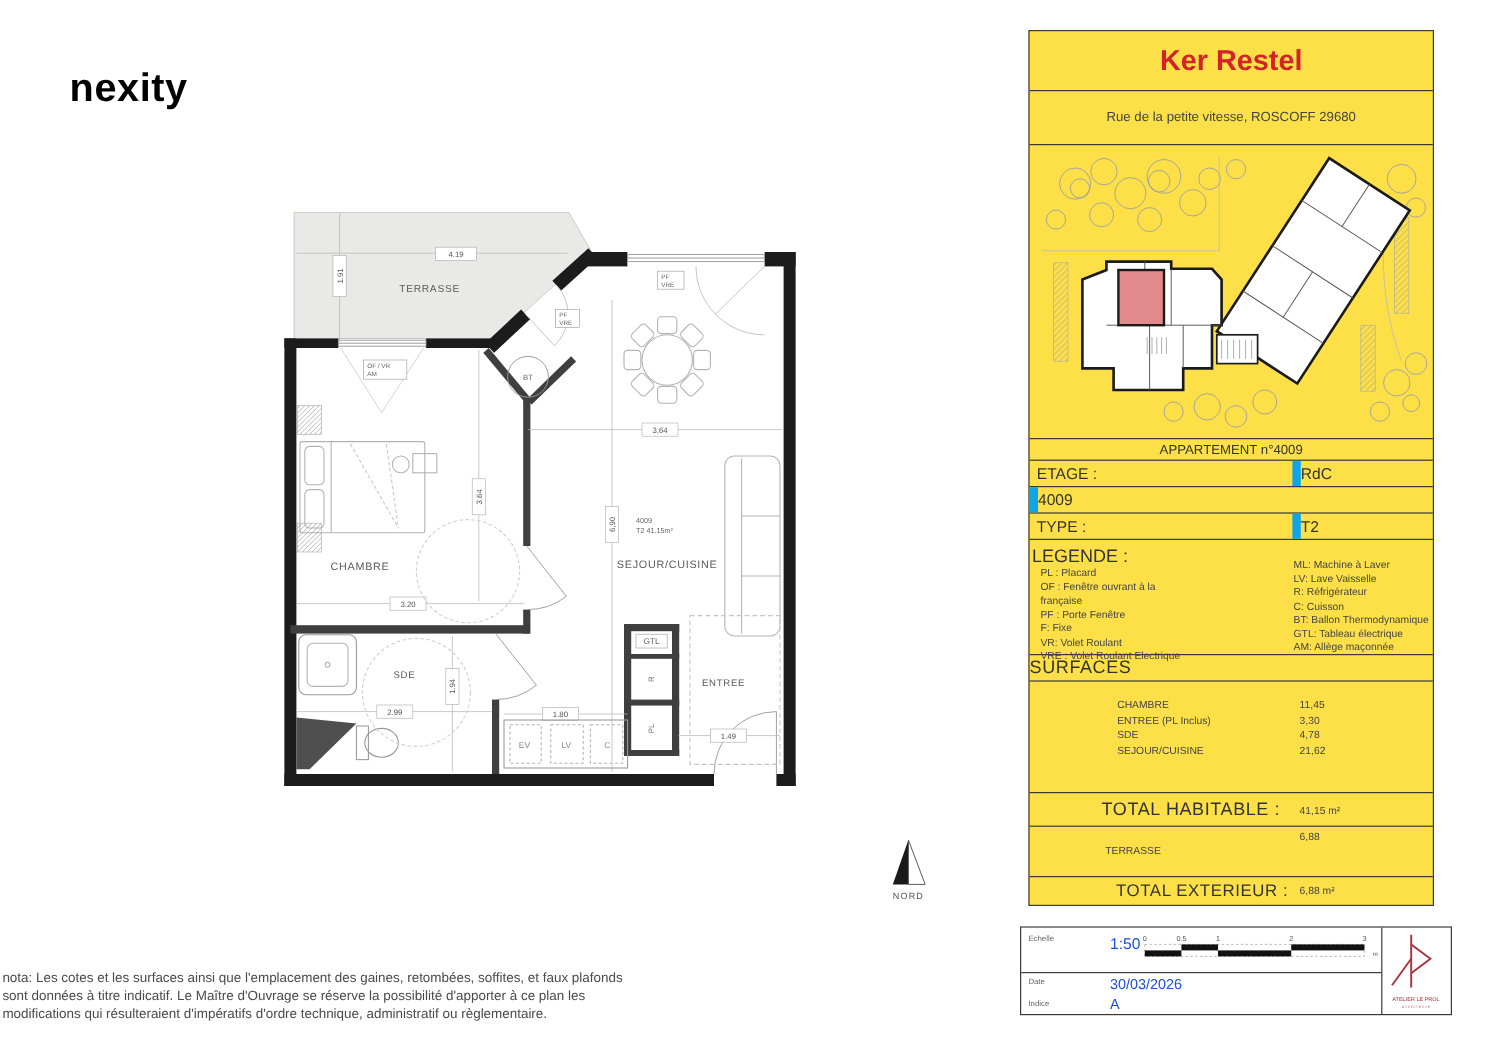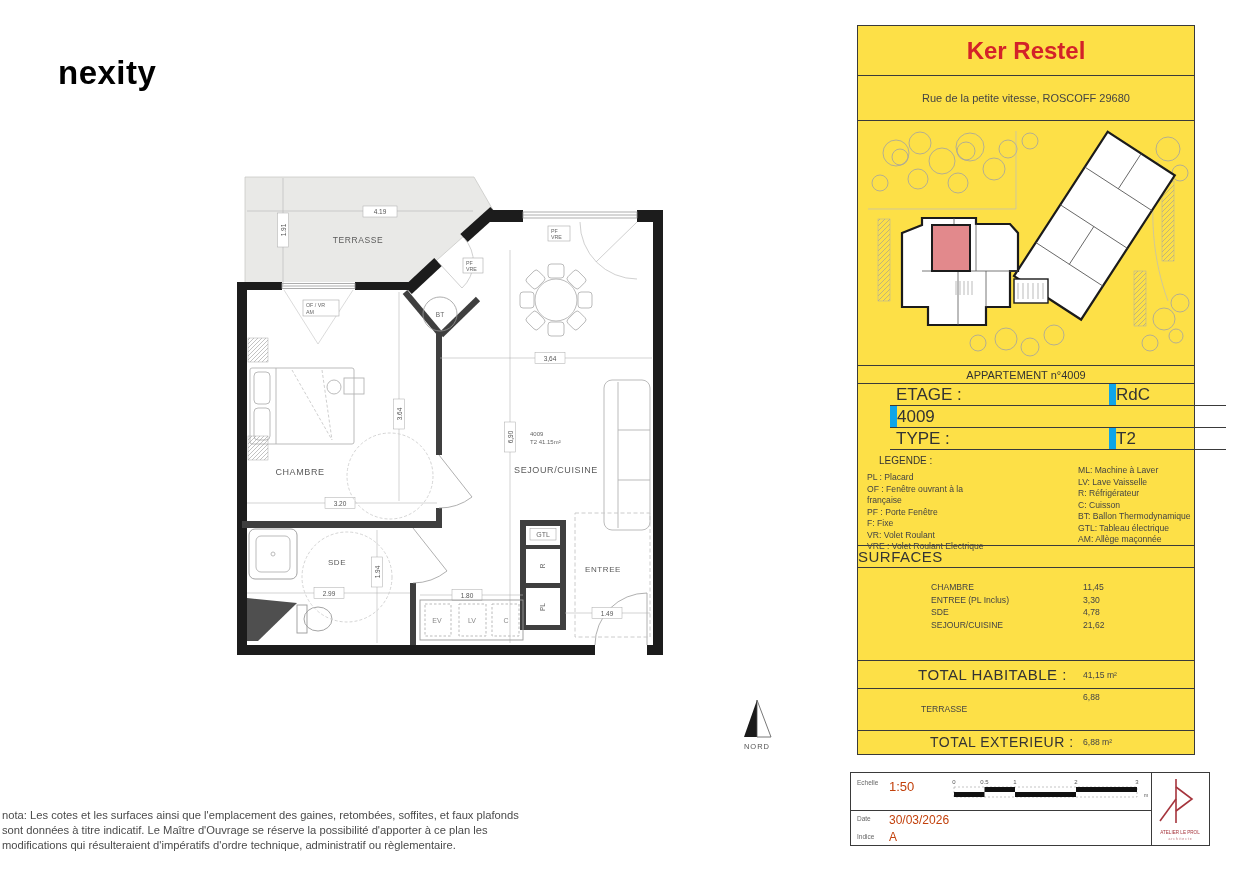--- a/index.html
+++ b/index.html
@@ -13,25 +13,25 @@
             letter-spacing:.5px; }
 
   
   .panel { left:857px; top:25px; width:338px; height:730px; border:1px solid #3a3a3a; background:#fde047; }
   .sec { position:relative; width:100%; border-bottom:1px solid #3a3a3a; }
   .sec:last-child { border-bottom:none; }
   .t-title   { height:50px; line-height:50px; text-align:center; font-size:24px; font-weight:bold; color:#d32229; }
   .t-address { height:45px; line-height:45px; text-align:center; font-size:11px; color:#444; }
   .t-siteplan{ height:245px; }
   .t-caption { height:18px; line-height:18px; text-align:center; font-size:11px; color:#333; }
-  .irow { height:22px; display:flex; font-size:17px; color:#333;margin-left:32px; }
+  .irow { height:22px; display:flex; font-size:13px; color:#333; }
   .irow .lbl { flex:1; padding-left:6px; line-height:21px; }
   .irow .val { width:117px; border-left:7px solid #0ea5e9; text-align:left; line-height:21px; }
   .t-legend  { height:96px; font-size:8.6px; color:#444; }
-  .t-legend .head { position:absolute; left:21px; top:5px; font-size:10px; color:#333; }
+  .t-legend .head { position:absolute; left:2px; top:5px; font-size:15px; color:#333; }
   .t-legend .lcol { position:absolute; left:9px; top:22px; width:122px; line-height:11.5px; }
   .t-legend .rcol { position:absolute; left:220px; top:15px; width:114px; line-height:11.5px; white-space:nowrap; }
   .t-legend .lg-item { display:block; }
   .t-surfhead { height:22px; line-height:22px; text-align:left; font-size:15px; color:#333; letter-spacing:.5px; }
   .t-surflist { height:93px; padding-top:14px; font-size:8.6px; color:#444; }
   .srow { position:relative; height:12.5px; }
   .srow .n { position:absolute; left:73px; }
   .srow .a { position:absolute; left:225px; }
   .t-tothab { height:28px; }
   .t-tothab .big { position:absolute; left:60px; top:0; line-height:28px; font-size:15px; color:#333; letter-spacing:.5px; }
@@ -40,21 +40,21 @@
   .t-terr .n { position:absolute; left:63px; top:15px; }
   .t-terr .a { position:absolute; left:225px; top:3px; }
   .t-totext { height:23px; }
   .t-totext .big { position:absolute; left:72px; top:0; line-height:22px; font-size:14px; color:#333; letter-spacing:.5px; }
   .t-totext .sm  { position:absolute; left:225px; top:0; line-height:22px; font-size:8.6px; color:#444; }
 
   
   .tblock { left:850px; top:772px; width:360px; height:74px; border:1px solid #3a3a3a; background:#fff; }
   .tb-scale { position:relative; height:38px; border-bottom:1px solid #3a3a3a; margin-right:58px; }
   .tb-tiny { font-size:6.5px; color:#666; position:absolute; }
-  .tb-val  { font-size:13px; color:#c2410c; position:absolute; }
+  .tb-val  { font-size:13px; color:#1d4ed8; position:absolute;margin-left:36px; }
   .tb-rows { position:relative; height:35px; margin-right:58px; }
   .logo-cell { position:absolute; right:0; top:0; width:58px; height:72px; border-left:1px solid #3a3a3a; }
 
   .nota { left:2px; top:808px; width:524px; font-size:11.2px; color:#4a4a4a; line-height:1.33; }
 
   svg text { font-family:"Liberation Sans", sans-serif; }
 </style>
 </head>
 <body>
 

